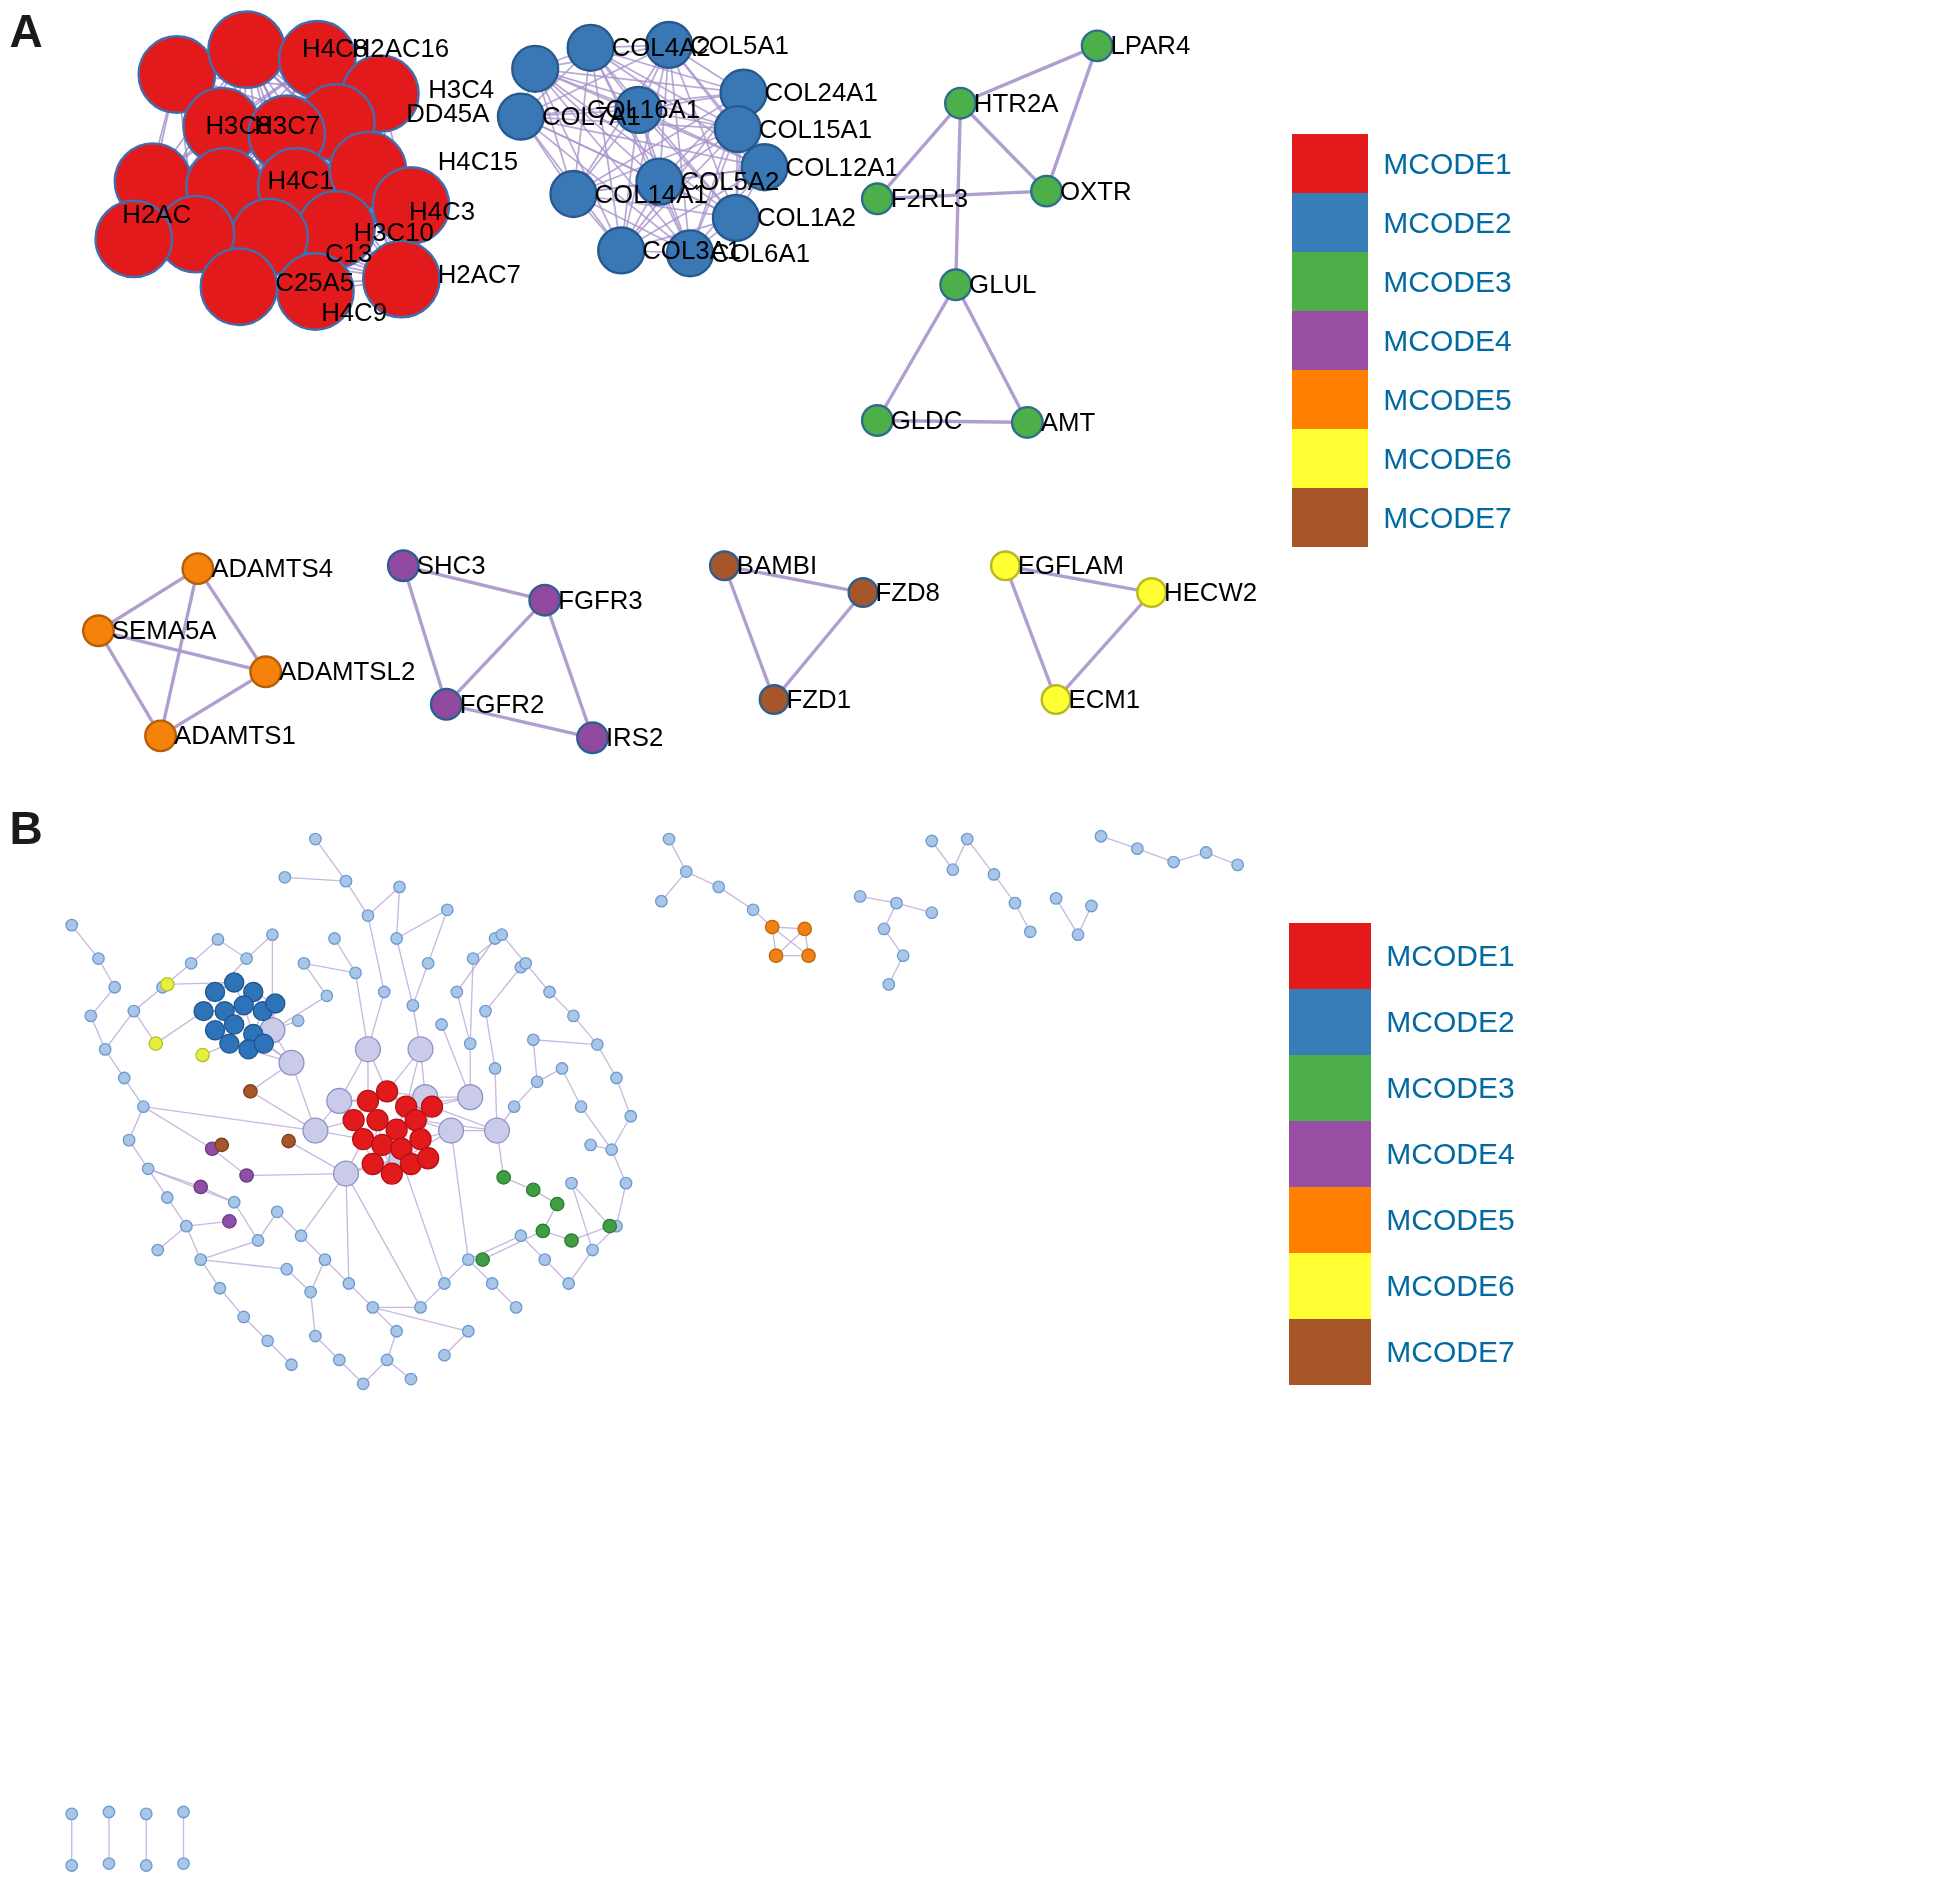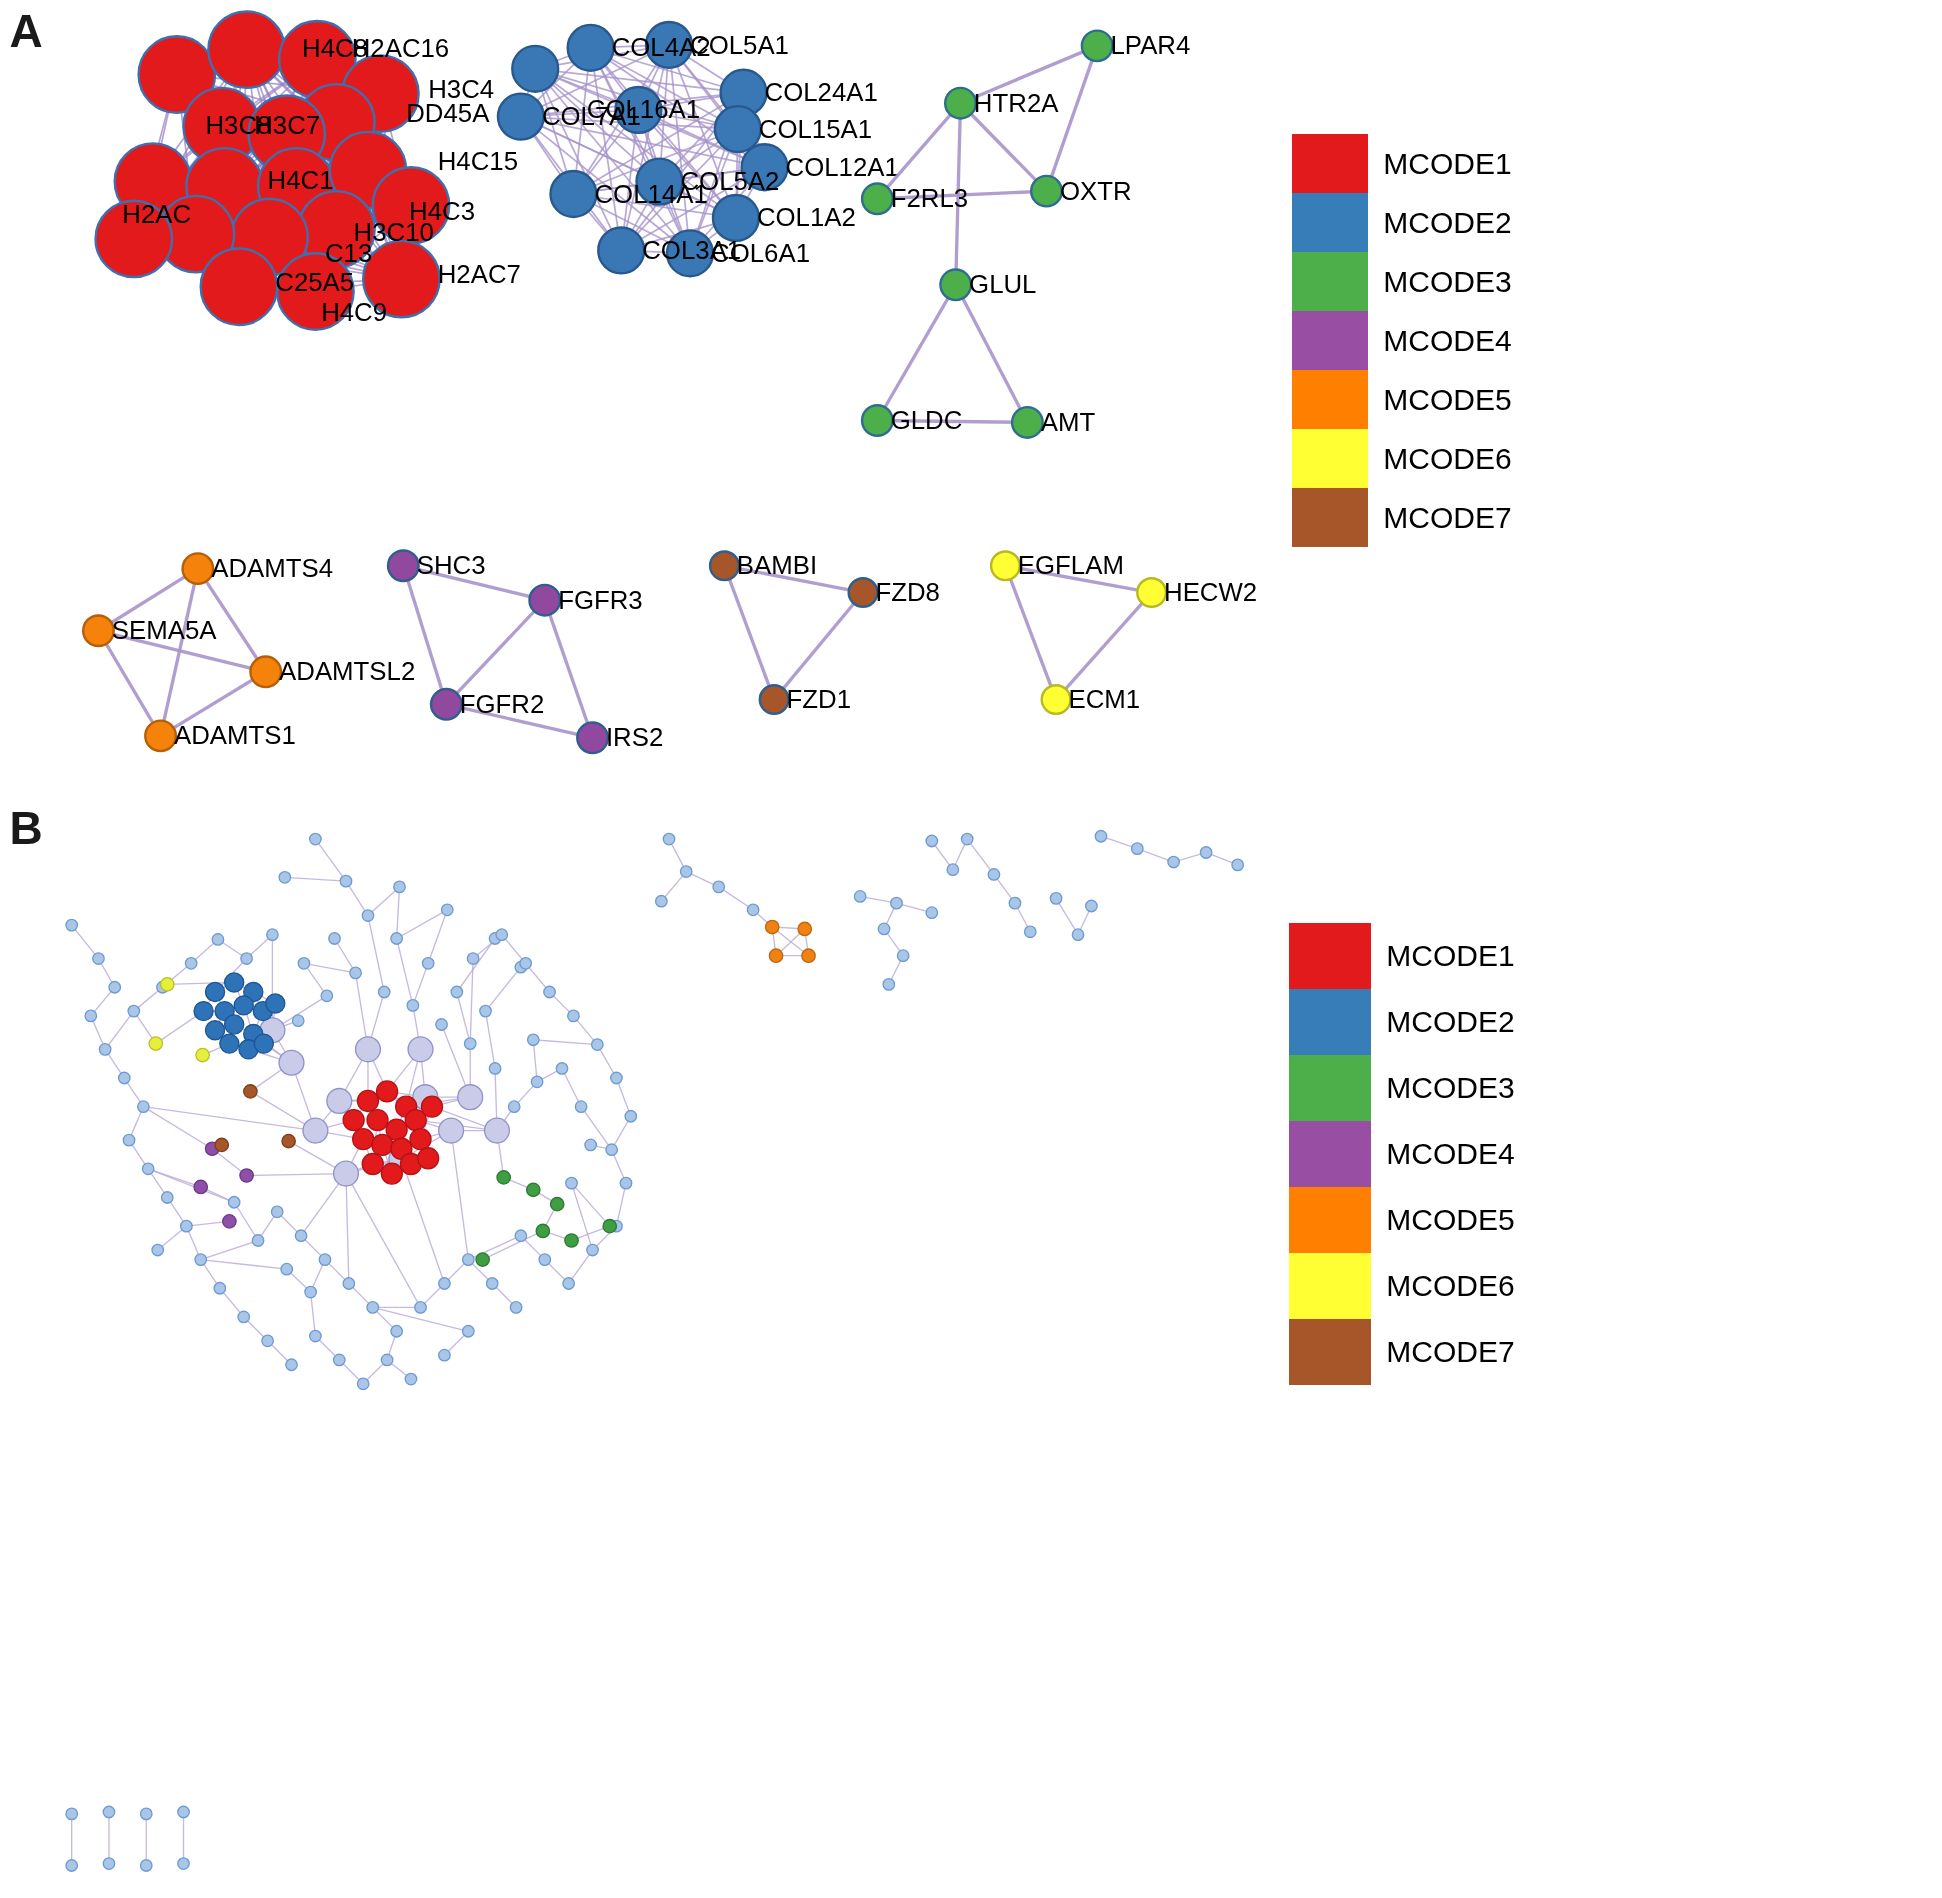--- a/index.html
+++ b/index.html
@@ -8,21 +8,21 @@
   svg#net{position:absolute;left:0;top:0;}
   .panel-label{position:absolute;font-size:46px;font-weight:600;color:#1a1a1a;line-height:1;}
   #labelA{left:9.6px;top:7.6px;}
   #labelB{left:9.6px;top:805px;}
   .legend{position:absolute;display:flex;flex-direction:column;}
   #legendA{left:1292px;top:134px;}
   #legendB{left:1289px;top:923px;}
   .legend-row{display:flex;align-items:center;}
   #legendA .swatch{width:76px;height:59px;flex:0 0 auto;}
   #legendB .swatch{width:82px;height:66px;flex:0 0 auto;}
-  .legend-label{margin-left:15.3px;font-size:30px;color:#000000;}
+  .legend-label{margin-left:15.3px;font-size:30px;color:#0369a1;}
 </style>
 </head>
 <body>
 
 <div class="canvas">
   <svg id="net" width="1942" height="1898" viewBox="0 0 2032 1986">
       <g>
         <line x1="185" y1="78" x2="258" y2="52" stroke="#9b84c6" stroke-width="1.8" stroke-opacity="0.75"></line>
         <line x1="185" y1="78" x2="332" y2="62" stroke="#9b84c6" stroke-width="1.8" stroke-opacity="0.75"></line>
         <line x1="185" y1="78" x2="398" y2="98" stroke="#9b84c6" stroke-width="1.8" stroke-opacity="0.75"></line>

